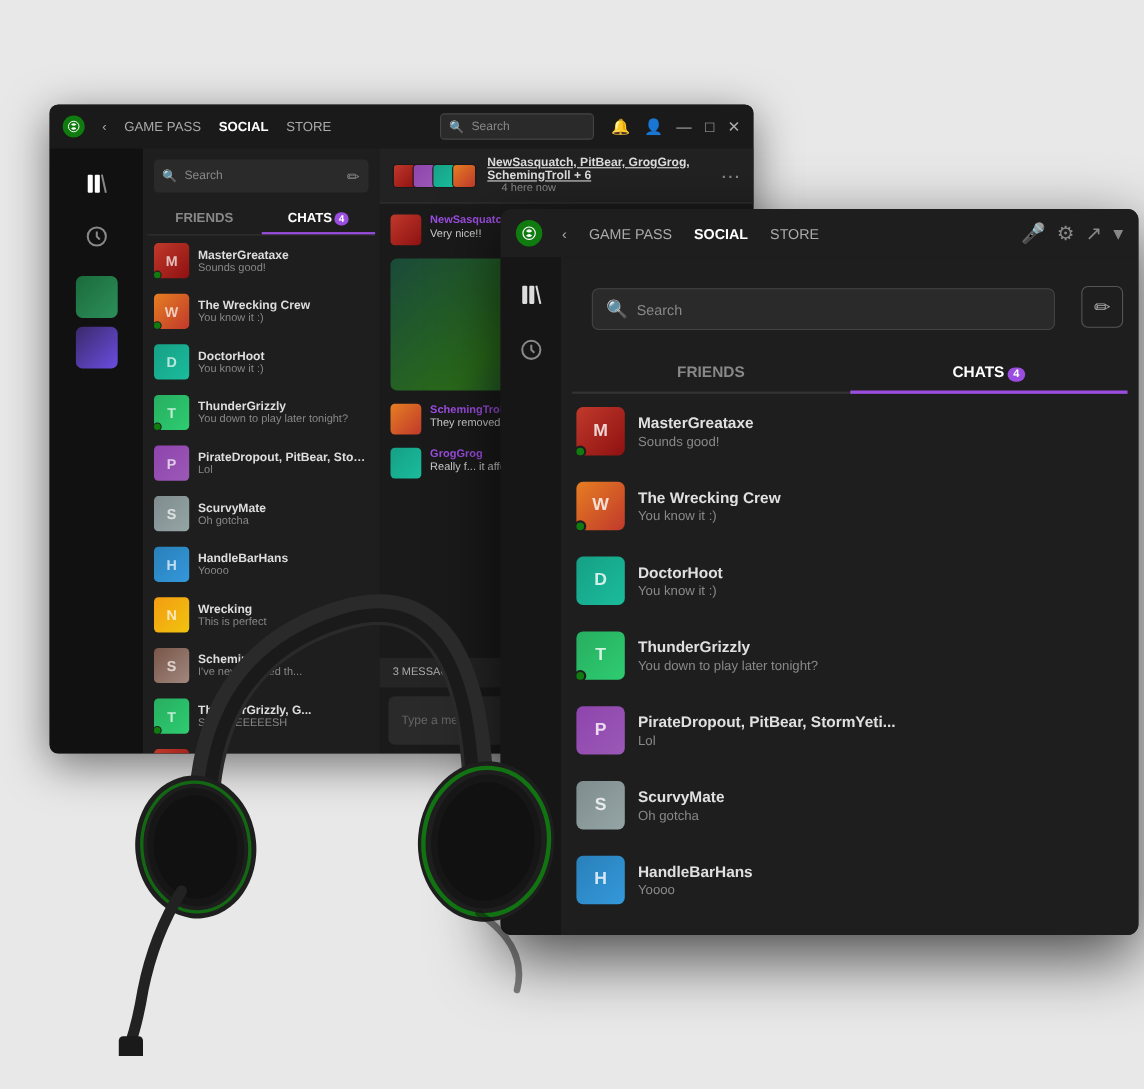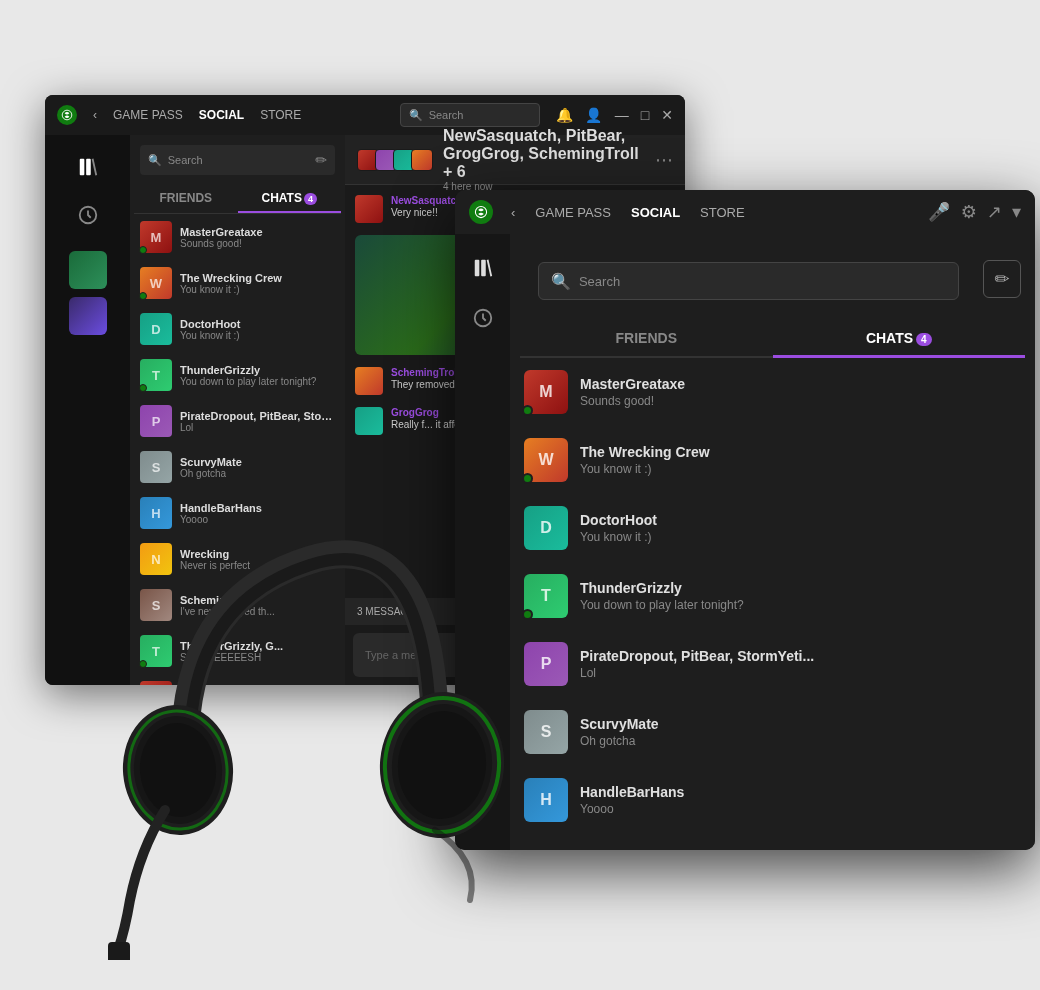--- a/index.html
+++ b/index.html
@@ -211,22 +211,22 @@
     .group-avatar-sm {
       width: 22px;
       height: 22px;
       border-radius: 4px;
       background: #555;
       border: 1px solid #1a1a1a;
       margin-left: -4px;
     }
     .group-avatar-sm:first-child { margin-left: 0; }
     .chat-header-info-back { flex: 1; }
-    .chat-header-name-back { color: #ddd; font-size: 16px; font-weight: 600; }
-    .chat-header-sub-back { color: #888; font-size: 10px; }
+    .chat-header-name-back { color: #ddd; font-size: 11px; font-weight: 600; text-decoration: underline; }
+    .chat-header-sub-back { color: #888; font-size: 10px; margin-left: 13px; }
     .chat-messages-back {
       flex: 1;
       padding: 10px;
       display: flex;
       flex-direction: column;
       gap: 12px;
       overflow: hidden;
     }
     .msg-back {
       display: flex;
@@ -569,21 +569,21 @@
             <div class="avatar-back av-blue" style="display: flex; align-items: center; justify-content: center; color: rgba(255, 255, 255, 0.7); font-size: 13px; font-weight: bold;">H</div>
             <div class="chat-info-back">
               <div class="chat-name-back">HandleBarHans</div>
               <div class="chat-preview-back">Yoooo</div>
             </div>
           </div>
           <div class="chat-item-back">
             <div class="avatar-back av-yellow" style="display: flex; align-items: center; justify-content: center; color: rgba(255, 255, 255, 0.7); font-size: 13px; font-weight: bold;">N</div>
             <div class="chat-info-back">
               <div class="chat-name-back">Wrecking</div>
-              <div class="chat-preview-back">Never is perfect</div>
+              <div class="chat-preview-back">This is perfect</div>
             </div>
           </div>
           <div class="chat-item-back">
             <div class="avatar-back av-brown" style="display: flex; align-items: center; justify-content: center; color: rgba(255, 255, 255, 0.7); font-size: 13px; font-weight: bold;">S</div>
             <div class="chat-info-back">
               <div class="chat-name-back">SchemingTroll</div>
               <div class="chat-preview-back">I've never played th...</div>
             </div>
           </div>
           <div class="chat-item-back">

